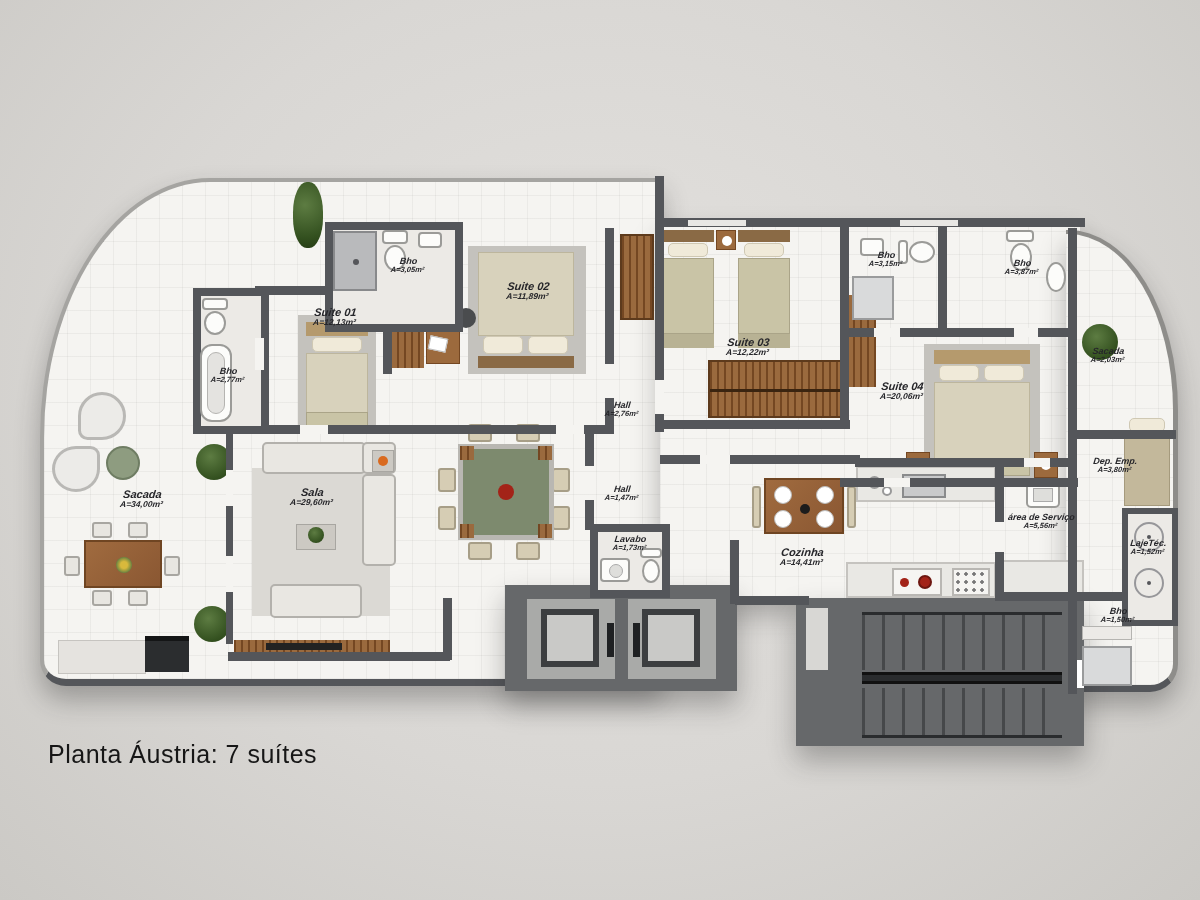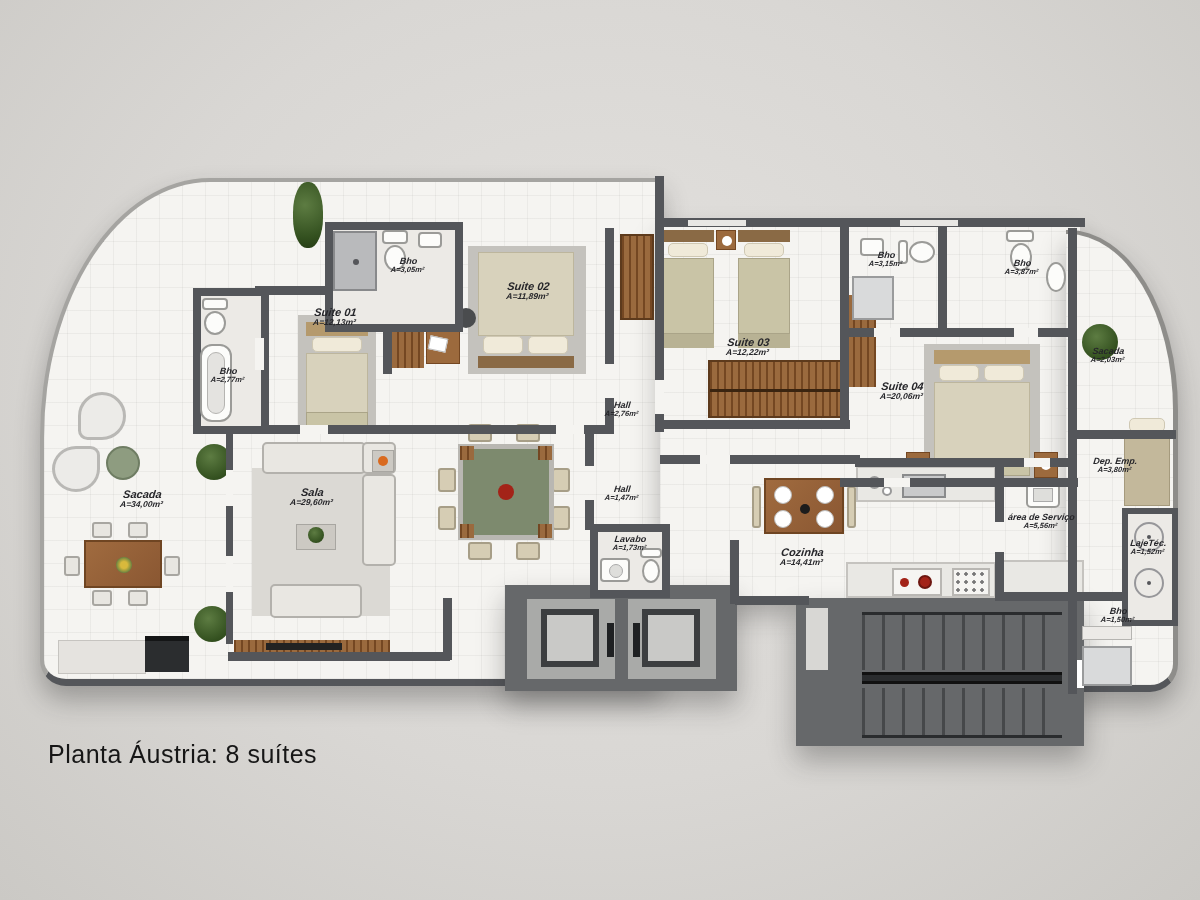--- a/index.html
+++ b/index.html
@@ -364,15 +364,15 @@
   </div>
   <div class="a lb sm" style="left:1118px;top:538px;width:60px;">
     <span class="nm">LajeTéc.</span>
     <span class="ar">A=1,52m²</span>
   </div>
   <div class="a lb sm" style="left:1082px;top:606px;width:72px;">
     <span class="nm">Bho</span>
     <span class="ar">A=1,50m²</span>
   </div>
 
-  <div class="a title" style="left:48px;top:740px;width:420px;">Planta Áustria: 8 suítes</div>
+  <div class="a title" style="left:48px;top:740px;width:420px;">Planta Áustria: 7 suítes</div>
 
 </div>
 
 </body></html>

